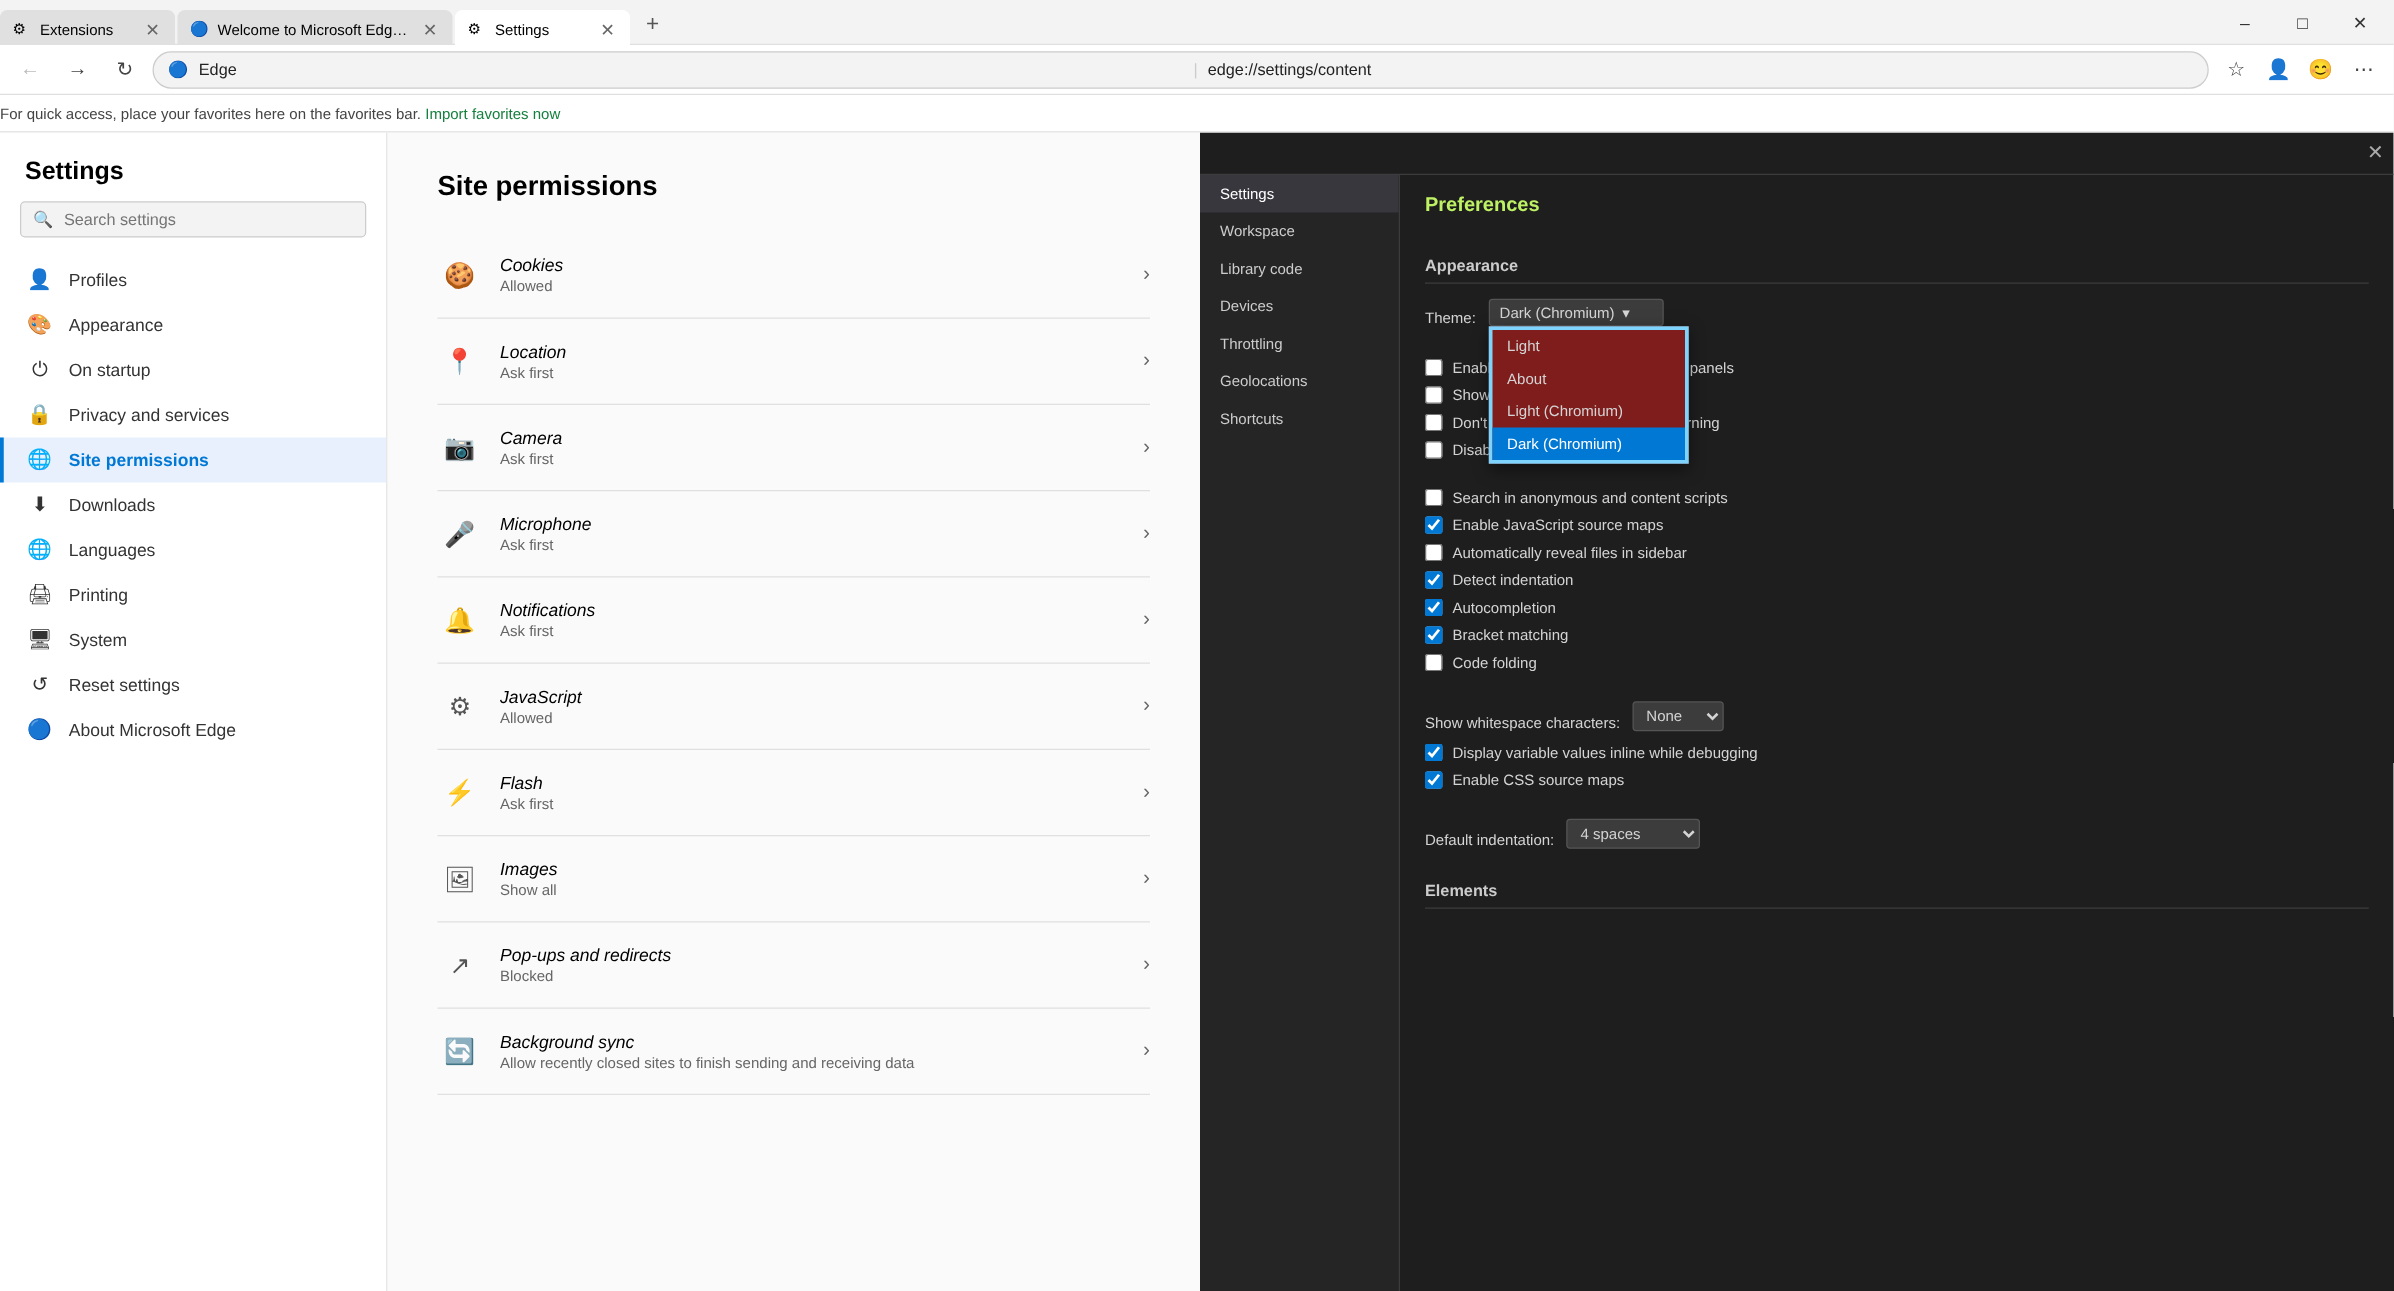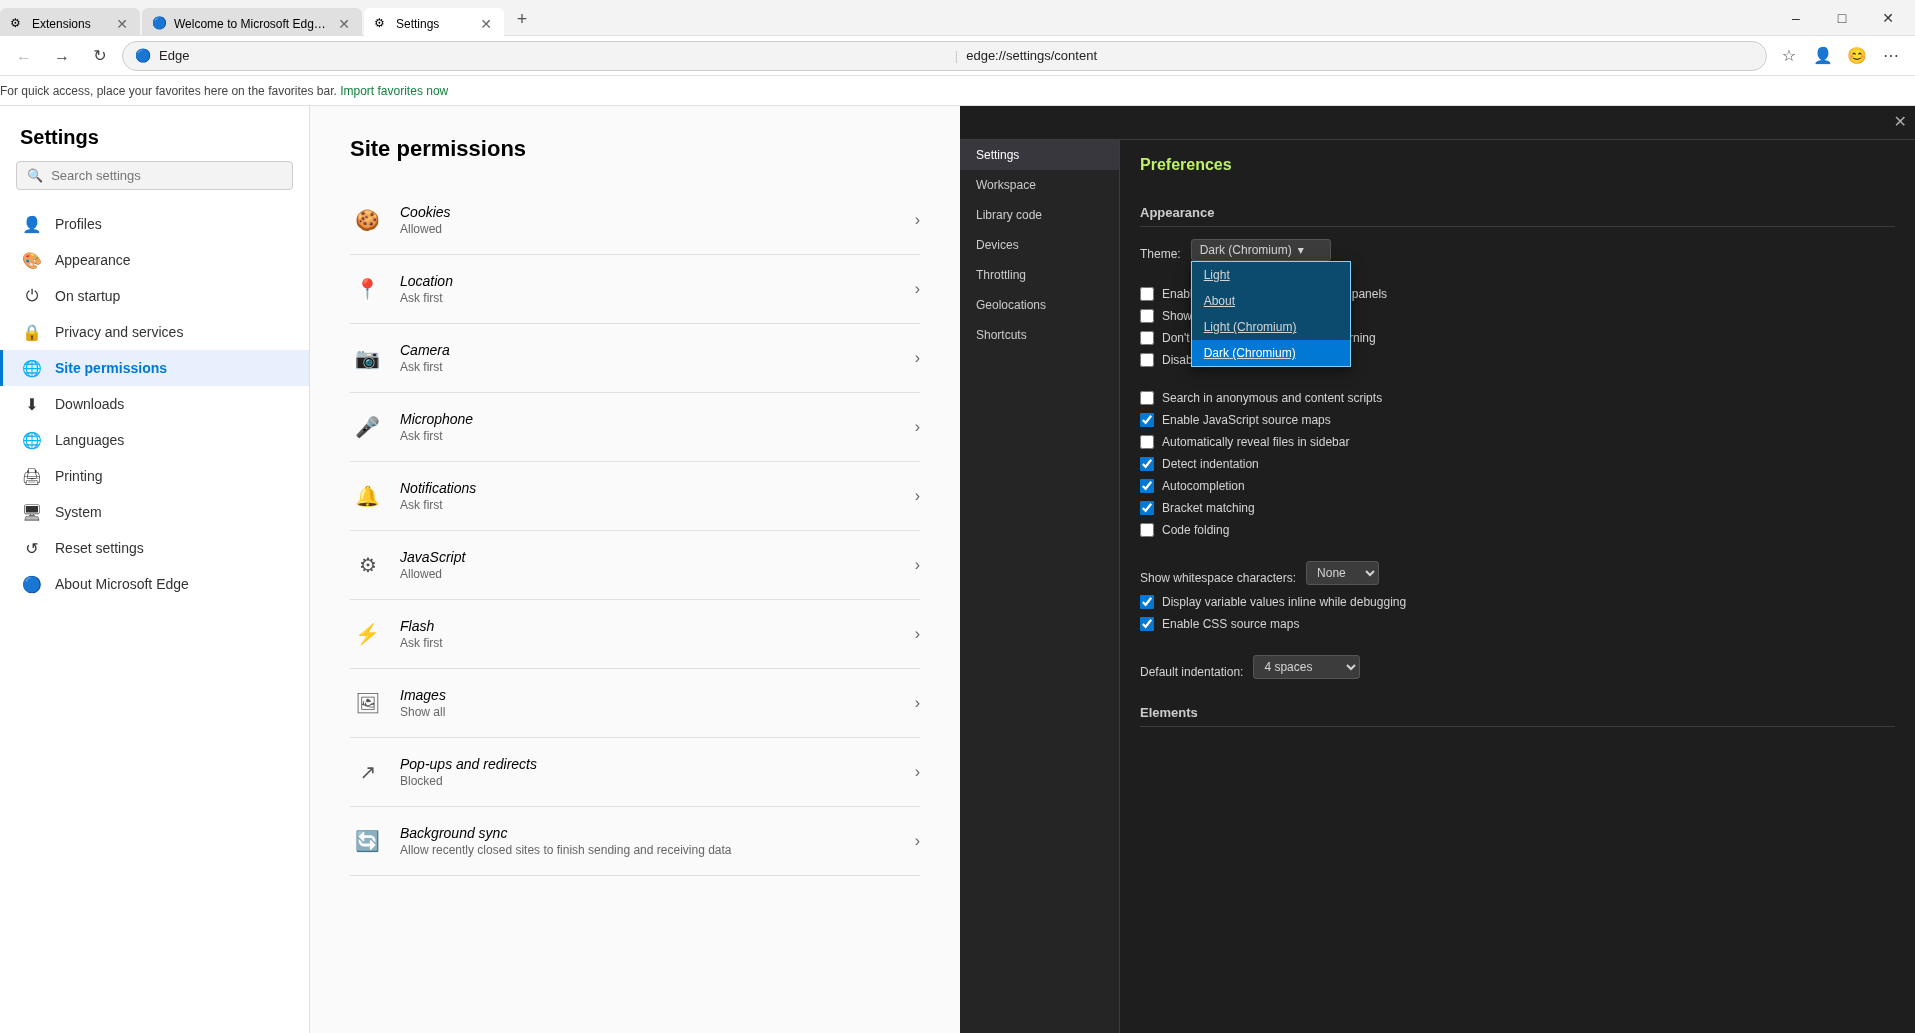--- a/index.html
+++ b/index.html
@@ -78,21 +78,21 @@
     .pref-label { font-size: 12px; color: #d4d4d4; flex-shrink: 0; }
     .pref-select { background: #3c3c3c; border: 1px solid #555; color: #d4d4d4; padding: 3px 6px; font-size: 12px; border-radius: 3px; cursor: pointer; }
 
     .checkbox-row { display: flex; align-items: center; gap: 8px; margin-bottom: 8px; }
     .checkbox-row input[type="checkbox"] { width: 14px; height: 14px; accent-color: #0078d4; cursor: pointer; }
     .checkbox-label { font-size: 12px; color: #d4d4d4; }
 
     
     .theme-select-wrapper { position: relative; display: inline-block; }
     .theme-select-btn { background: #3c3c3c; border: 1px solid #555; color: #d4d4d4; padding: 3px 8px; font-size: 12px; border-radius: 3px; cursor: pointer; display: flex; align-items: center; gap: 6px; min-width: 140px; }
-    .theme-dropdown { position: absolute; top: 100%; left: 0; background: #0c4a6e; border: 1px solid #7dd3fc; z-index: 100; min-width: 160px; box-shadow: 0 4px 12px rgba(0,0,0,0.5); text-decoration: underline; }
+    .theme-dropdown { position: absolute; top: 100%; left: 0; background: #7f1d1d; border: 3px solid #7dd3fc; z-index: 100; min-width: 160px; box-shadow: 0 4px 12px rgba(0,0,0,0.5); }
     .theme-option { padding: 6px 12px; font-size: 12px; color: #d4d4d4; cursor: pointer; }
     .theme-option.selected { background: #0078d4; color: #fff; }
 
     .pref-spacer { height: 16px; }
 
     
     ::-webkit-scrollbar { width: 8px; }
     ::-webkit-scrollbar-track { background: transparent; }
     ::-webkit-scrollbar-thumb { background: #555; border-radius: 4px; }
     .settings-sidebar::-webkit-scrollbar-thumb { background: #ccc; }

